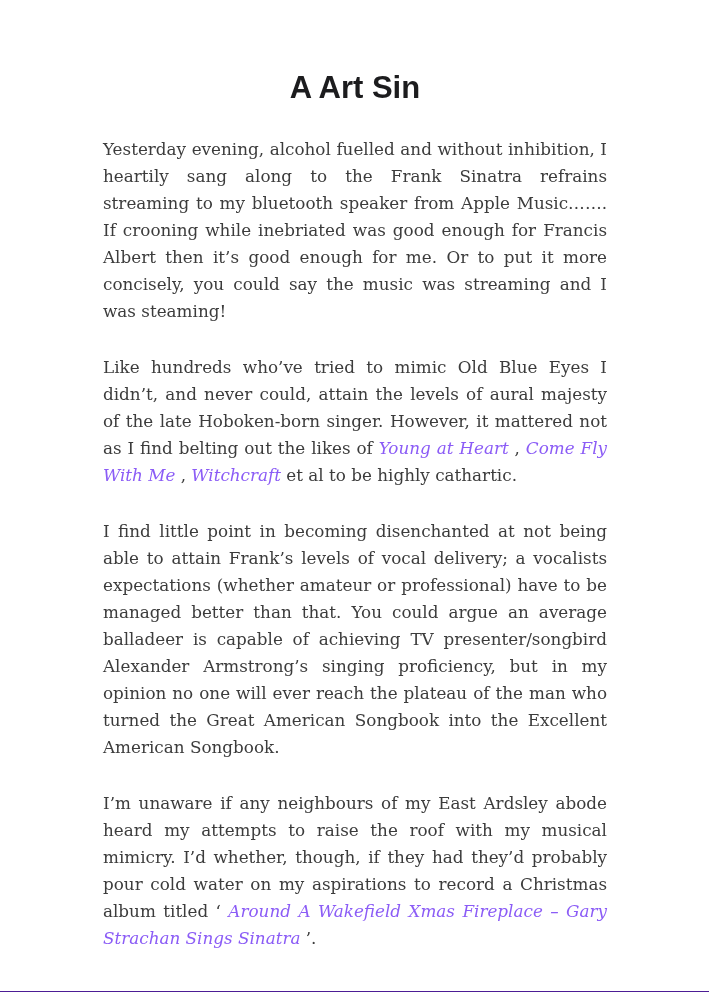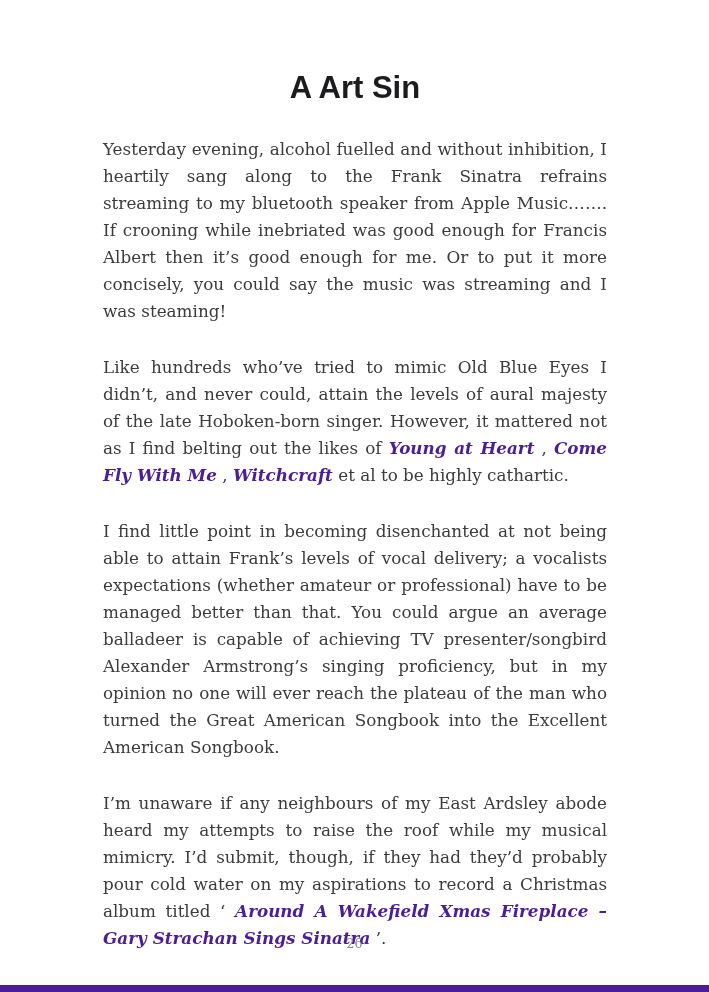--- a/index.html
+++ b/index.html
@@ -12,43 +12,42 @@
     height: 992px;
     font-family: "DejaVu Serif", serif;
   }
   .page {
     position: relative;
     box-sizing: border-box;
     width: 709px;
     height: 992px;
     padding: 70px 102px 0 103px;
     background: #ffffff;
-    border-bottom: 7px solid #4c1d95;
+    border-bottom: 1px solid #4c1d95;
     overflow: hidden;
   }
   h1.title {
     font-family: "Liberation Sans", sans-serif;
     font-weight: 700;
     font-size: 31px;
     line-height: 1.15;
     color: #1c1c1e;
     text-align: center;
     margin: 0 0 30px 0;
   }
   p.para {
     font-size: 16.8px;
     line-height: 27px;
     color: #3c3c3c;
     text-align: justify;
     margin: 2px 0 29px 0;
   }
   .song {
     font-style: italic;
-    color: #4c1d95;
-    font-weight: bold;
+    color: #8b5cf6;
   }
   .pagenum {
     position: absolute;
     left: 0;
     bottom: 34px;
     width: 100%;
     text-align: center;
     font-size: 12.5px;
     color: #8a8a8a;
   }
@@ -59,17 +58,16 @@
 <div class="page">
 
   <h1 class="title">A Art Sin</h1>
 
   <p class="para"><span>Yesterday evening, alcohol fuelled and without inhibition, I heartily sang along to the Frank Sinatra refrains streaming to my bluetooth speaker from Apple Music……. If crooning while inebriated was good enough for Francis Albert then it’s good enough for me. Or to put it more concisely, you could say the music was streaming and I was steaming!</span></p>
 
   <p class="para"><span>Like hundreds who’ve tried to mimic Old Blue Eyes I didn’t, and never could, attain the levels of aural majesty of the late Hoboken-born singer. However, it mattered not as I find belting out the likes of </span><span class="song">Young at Heart</span><span> , </span><span class="song">Come Fly With Me</span><span> , </span><span class="song">Witchcraft</span><span> et al to be highly cathartic.</span></p>
 
   <p class="para"><span>I find little point in becoming disenchanted at not being able to attain Frank’s levels of vocal delivery; a vocalists expectations (whether amateur or professional) have to be managed better than that. You could argue an average balladeer is capable of achieving TV presenter/songbird Alexander Armstrong’s singing proficiency, but in my opinion no one will ever reach the plateau of the man who turned the Great American Songbook into the Excellent American Songbook.</span></p>
 
-  <p class="para"><span>I’m unaware if any neighbours of my East Ardsley abode heard my attempts to raise the roof while my musical mimicry. I’d submit, though, if they had they’d probably pour cold water on my aspirations to record a Christmas album titled ‘ </span><span class="song">Around A Wakefield Xmas Fireplace – Gary Strachan Sings Sinatra</span><span> ’.</span></p>
+  <p class="para"><span>I’m unaware if any neighbours of my East Ardsley abode heard my attempts to raise the roof with my musical mimicry. I’d whether, though, if they had they’d probably pour cold water on my aspirations to record a Christmas album titled ‘ </span><span class="song">Around A Wakefield Xmas Fireplace – Gary Strachan Sings Sinatra</span><span> ’.</span></p>
 
-  <div class="pagenum">26</div>
 
 </div>
 
 </body></html>

